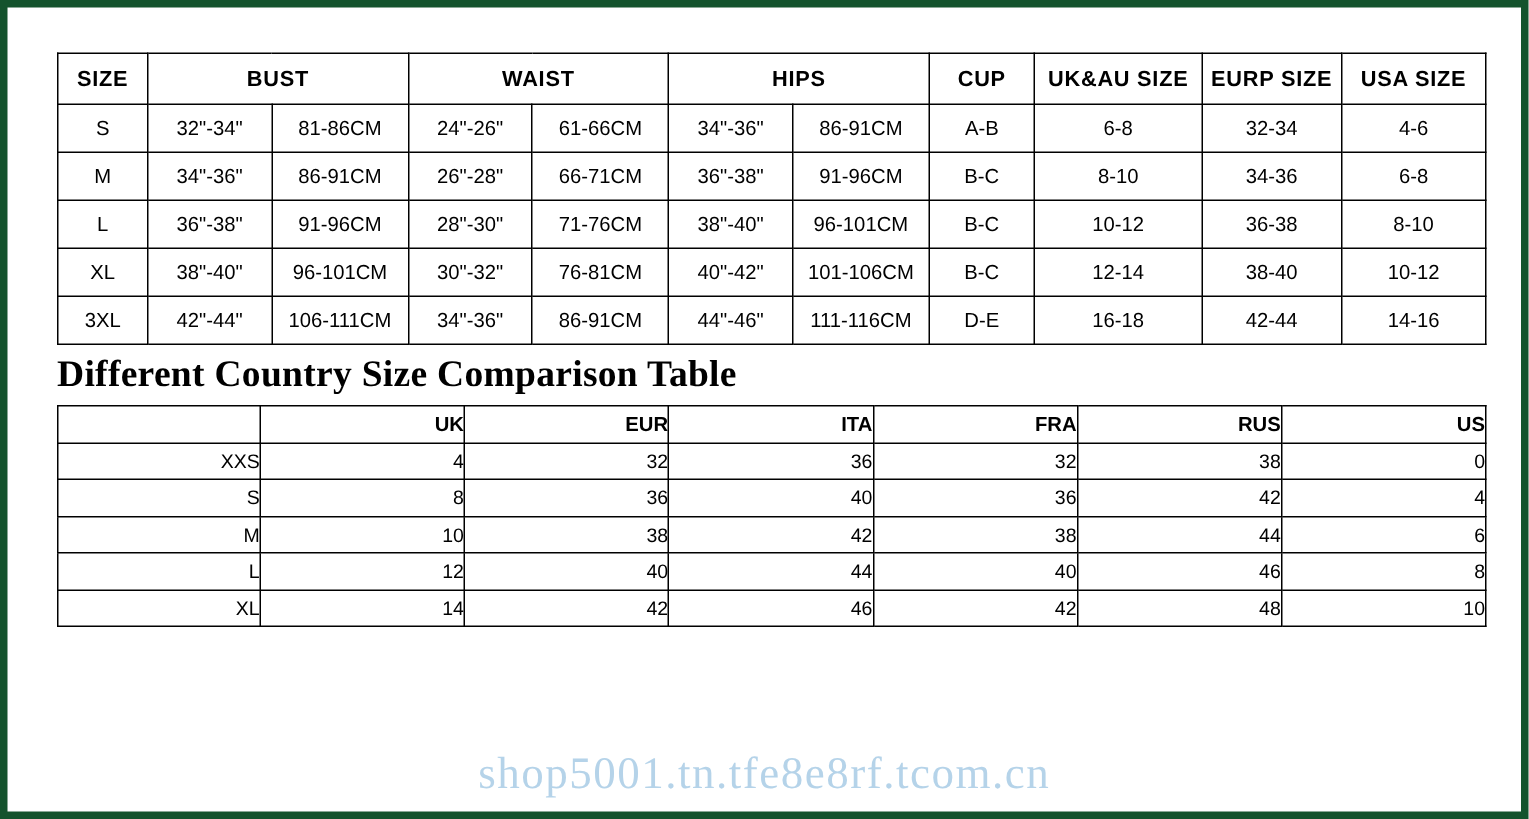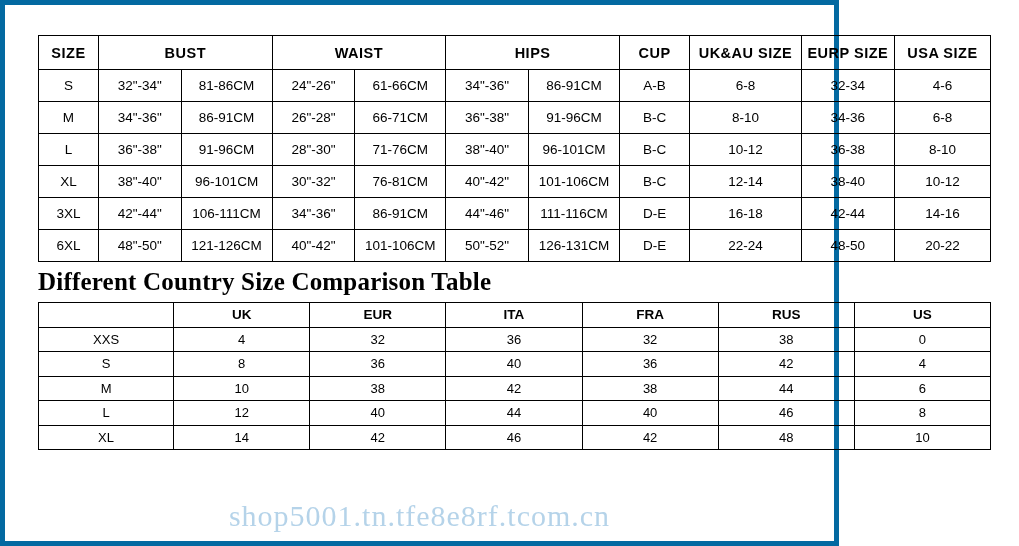--- a/index.html
+++ b/index.html
@@ -8,25 +8,25 @@
   }
   body {
     width: 1019px;
     height: 546px;
     background: #ffffff;
     font-family: "Liberation Sans", sans-serif;
     overflow: hidden;
   }
   .page {
     position: relative;
-    width: 839px;
+    width: 1019px;
     height: 546px;
     box-sizing: border-box;
     background: #ffffff;
-    border: 5px solid #0369a1;
+    border: 5px solid #14532d;
     padding: 0;
   }
   .inner {
     position: absolute;
     left: 33px;
     top: 30px;
     width: 953px;
     height: 490px;
   }
   table {
@@ -72,20 +72,21 @@
     font-family: "Liberation Serif", serif;
     font-weight: bold;
     font-size: 25px;
     color: #000000;
     letter-spacing: 0.2px;
   }
   
   #compare-table td {
     height: 23.5px;
     font-size: 13px;
+    text-align: right;
   }
   #compare-table td.hdr {
     font-weight: bold;
     font-size: 13.5px;
   }
   .cc-lbl { width: 135px; }
   .cc-col { width: 136px; }
 
   .watermark {
     position: absolute;
@@ -193,33 +194,20 @@
           <td>106-111CM</td>
           <td>34"-36"</td>
           <td>86-91CM</td>
           <td>44"-46"</td>
           <td>111-116CM</td>
           <td>D-E</td>
           <td>16-18</td>
           <td>42-44</td>
           <td>14-16</td>
         </tr>
-        <tr>
-          <td class="sz">6XL</td>
-          <td>48"-50"</td>
-          <td>121-126CM</td>
-          <td>40"-42"</td>
-          <td>101-106CM</td>
-          <td>50"-52"</td>
-          <td>126-131CM</td>
-          <td>D-E</td>
-          <td>22-24</td>
-          <td>48-50</td>
-          <td>20-22</td>
-        </tr>
       </tbody>
     </table>
 
     <div class="mid-title">Different Country Size Comparison Table</div>
 
     <table id="compare-table">
       <colgroup>
         <col class="cc-lbl">
           <col class="cc-col">
           <col class="cc-col">

